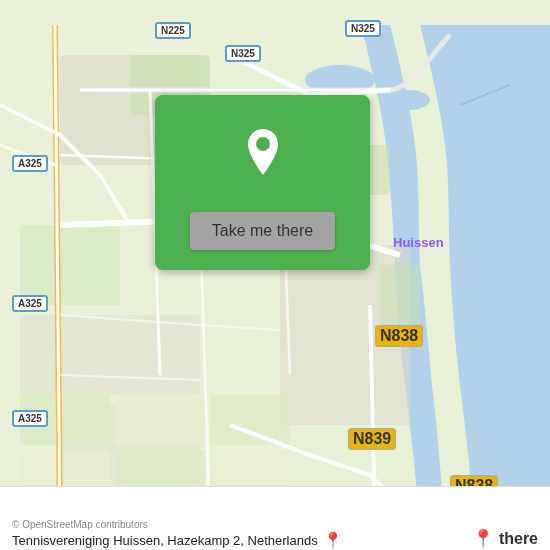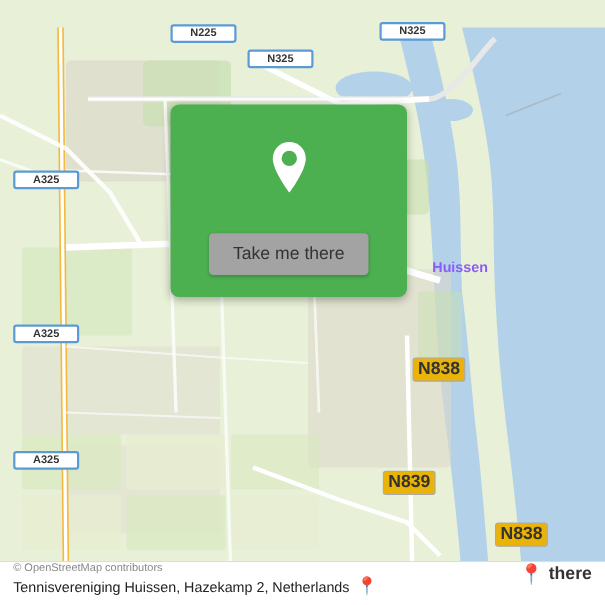--- a/index.html
+++ b/index.html
@@ -58,25 +58,25 @@
       white-space: nowrap;
       box-shadow: 0 1px 3px rgba(0,0,0,0.2);
     }
 
     
     .bottom-bar {
       position: absolute;
       bottom: 0;
       left: 0;
       right: 0;
-      height: 40px;
+      height: 64px;
       background: white;
       border-top: 1px solid #ddd;
       display: flex;
-      align-items: flex-start;
+      align-items: flex-end;
       justify-content: space-between;
       padding: 0 12px;
       font-size: 13px;
       color: #333;
     }
 
     .bottom-left {
       display: flex;
       flex-direction: column;
       gap: 1px;
@@ -133,21 +133,21 @@
       white-space: nowrap;
     }
 
     .highway-label {
       background: #fff;
       border: 2px solid #5a9bd5;
       color: #333;
       font-size: 10px;
       font-weight: bold;
       border-radius: 3px;
-      padding: 1px 16px;
+      padding: 1px 4px;
     }
 
     .city-label {
       position: absolute;
       font-size: 13px;
       font-weight: 600;
       color: #8b5cf6;
       pointer-events: none;
     }
   </style>

